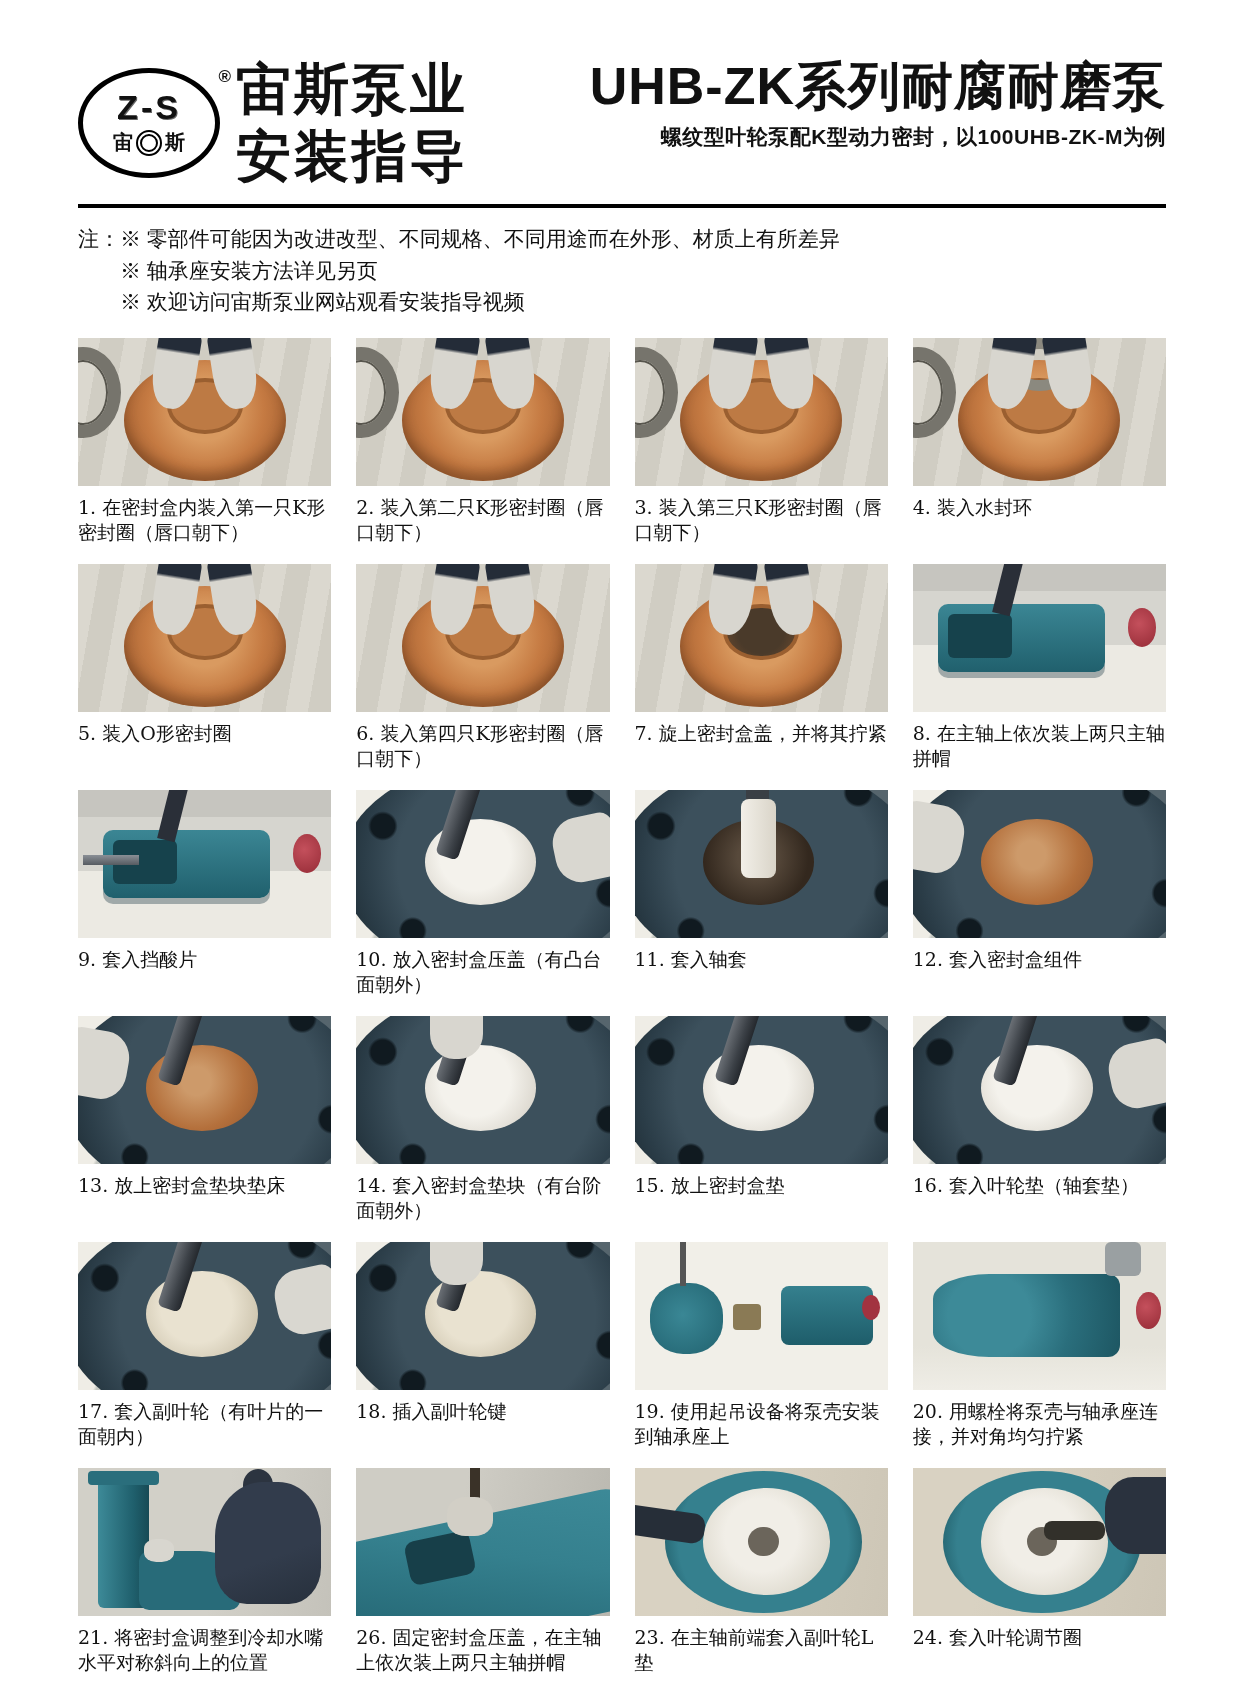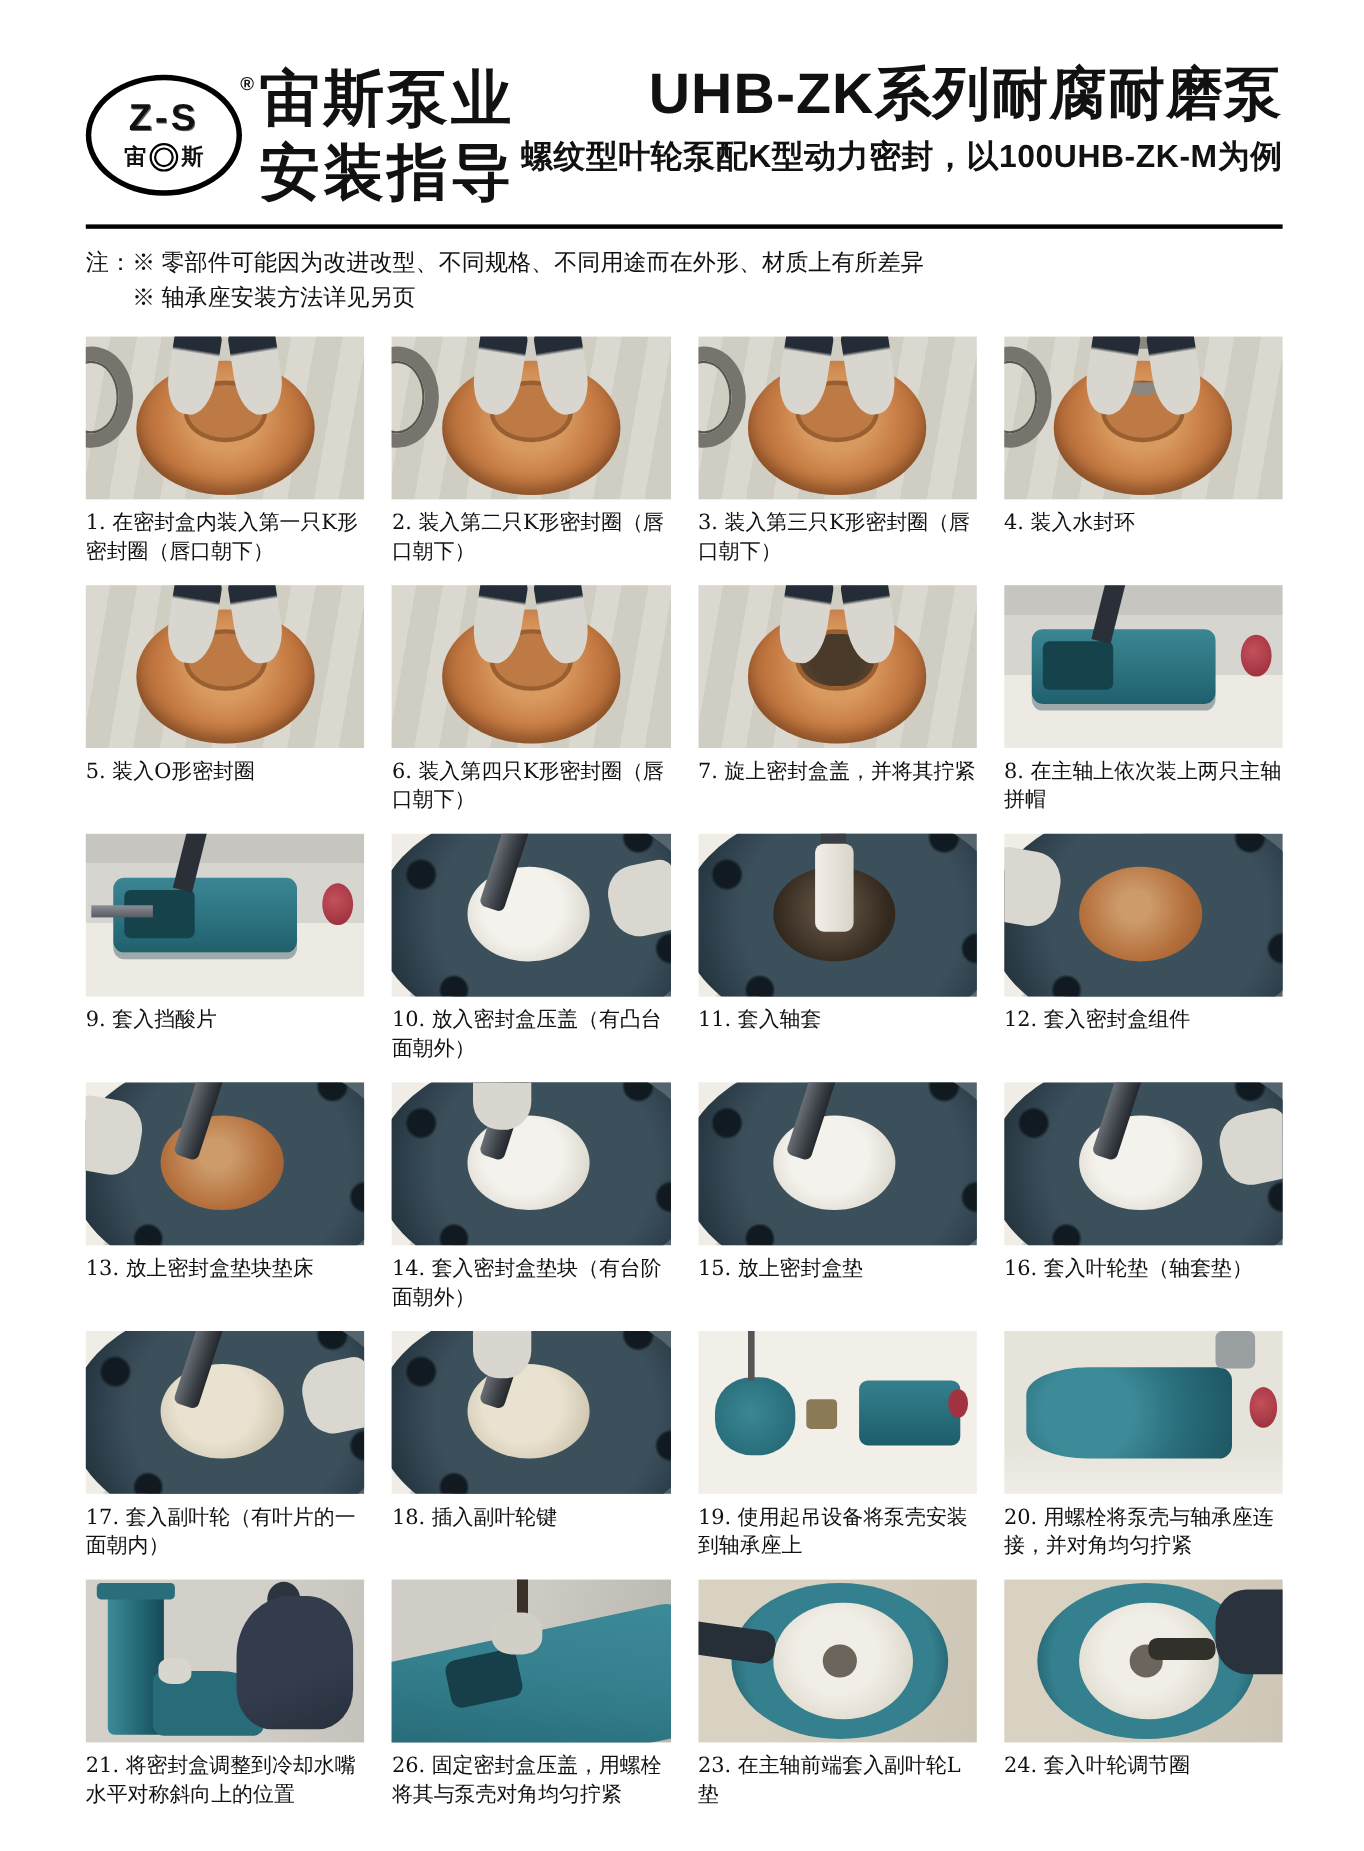--- a/index.html
+++ b/index.html
@@ -11,21 +11,21 @@
   .logo-wrap{display:flex;gap:16px;align-items:center;}
   .logo-oval{position:relative;width:132px;height:100px;border:5px solid #000;border-radius:50%;
              display:flex;flex-direction:column;align-items:center;justify-content:center;flex:none;}
   .logo-zs{font-weight:bold;font-size:34px;letter-spacing:3px;line-height:1;text-shadow:1px 1px 0 #666;}
   .logo-bottom{display:flex;align-items:center;gap:3px;font-size:20px;font-weight:bold;margin-top:5px;}
   .logo-ring{width:26px;height:26px;border:6px double #000;border-radius:50%;box-sizing:border-box;}
   .logo-reg{position:absolute;top:-6px;right:-16px;font-size:17px;font-weight:bold;}
   .brand{font-size:55px;font-weight:bold;line-height:1.22;letter-spacing:3px;white-space:nowrap;}
   .title-block{text-align:right;padding-top:2px;}
   .title{font-size:52px;font-weight:bold;line-height:1.08;letter-spacing:1px;white-space:nowrap;}
-  .subtitle{font-size:29px;font-weight:bold;margin-top:9px;letter-spacing:0.5px;white-space:nowrap;}
+  .subtitle{font-size:21px;font-weight:bold;margin-top:9px;letter-spacing:0.5px;white-space:nowrap;}
   .rule{height:4px;background:#000;margin-top:14px;}
 
   
   .notes{margin-top:15px;font-size:21px;line-height:1.5;}
   .notes-row{display:flex;align-items:flex-start;}
   .notes-prefix{white-space:nowrap;}
   .indent{padding-left:42px;}
   .note-a{width:425px;flex:none;}
 
   
@@ -173,20 +173,23 @@
   </header>
 
   <section class="notes">
     <div class="notes-row">
       <span class="notes-prefix">注：</span>
       <span>※ 零部件可能因为改进改型、不同规格、不同用途而在外形、材质上有所差异</span>
     </div>
     <div class="notes-row indent">
       <span class="note-a">※ 轴承座安装方法详见另页</span>
     </div>
+    <div class="notes-row indent">
+      <span>※ 欢迎访问宙斯泵业网站观看安装指导视频</span>
+    </div>
   </section>
 
   <section class="grid">
   <figure class="cell">
     <div class="photo sc-seal sc-seal-ring">
       <div class="p-ring"></div>
       <div class="p-main"></div>
       <div class="p-inner"></div>
 
       <div class="p-hand-l"></div>
@@ -467,21 +470,21 @@
     <div class="photo sc-work22">
 
       <div class="p-main"></div>
 
       <div class="p-shaft"></div>
       <div class="p-accent"></div>
       <div class="p-hand-l"></div>
 
     </div>
     <figcaption class="caption">
-      <span class="num">26.</span><span>固定密封盒压盖，用螺栓将其与泵壳对角均匀拧紧</span>
+      <span class="num">26.</span><span>固定密封盒压盖，在主轴上依次装上两只主轴拼帽</span>
     </figcaption>
   </figure>
   <figure class="cell">
     <div class="photo sc-disc sc-disc23">
 
       <div class="p-main"></div>
       <div class="p-inner"></div>
 
       <div class="p-accent"></div>
       <div class="p-hand-l"></div>

